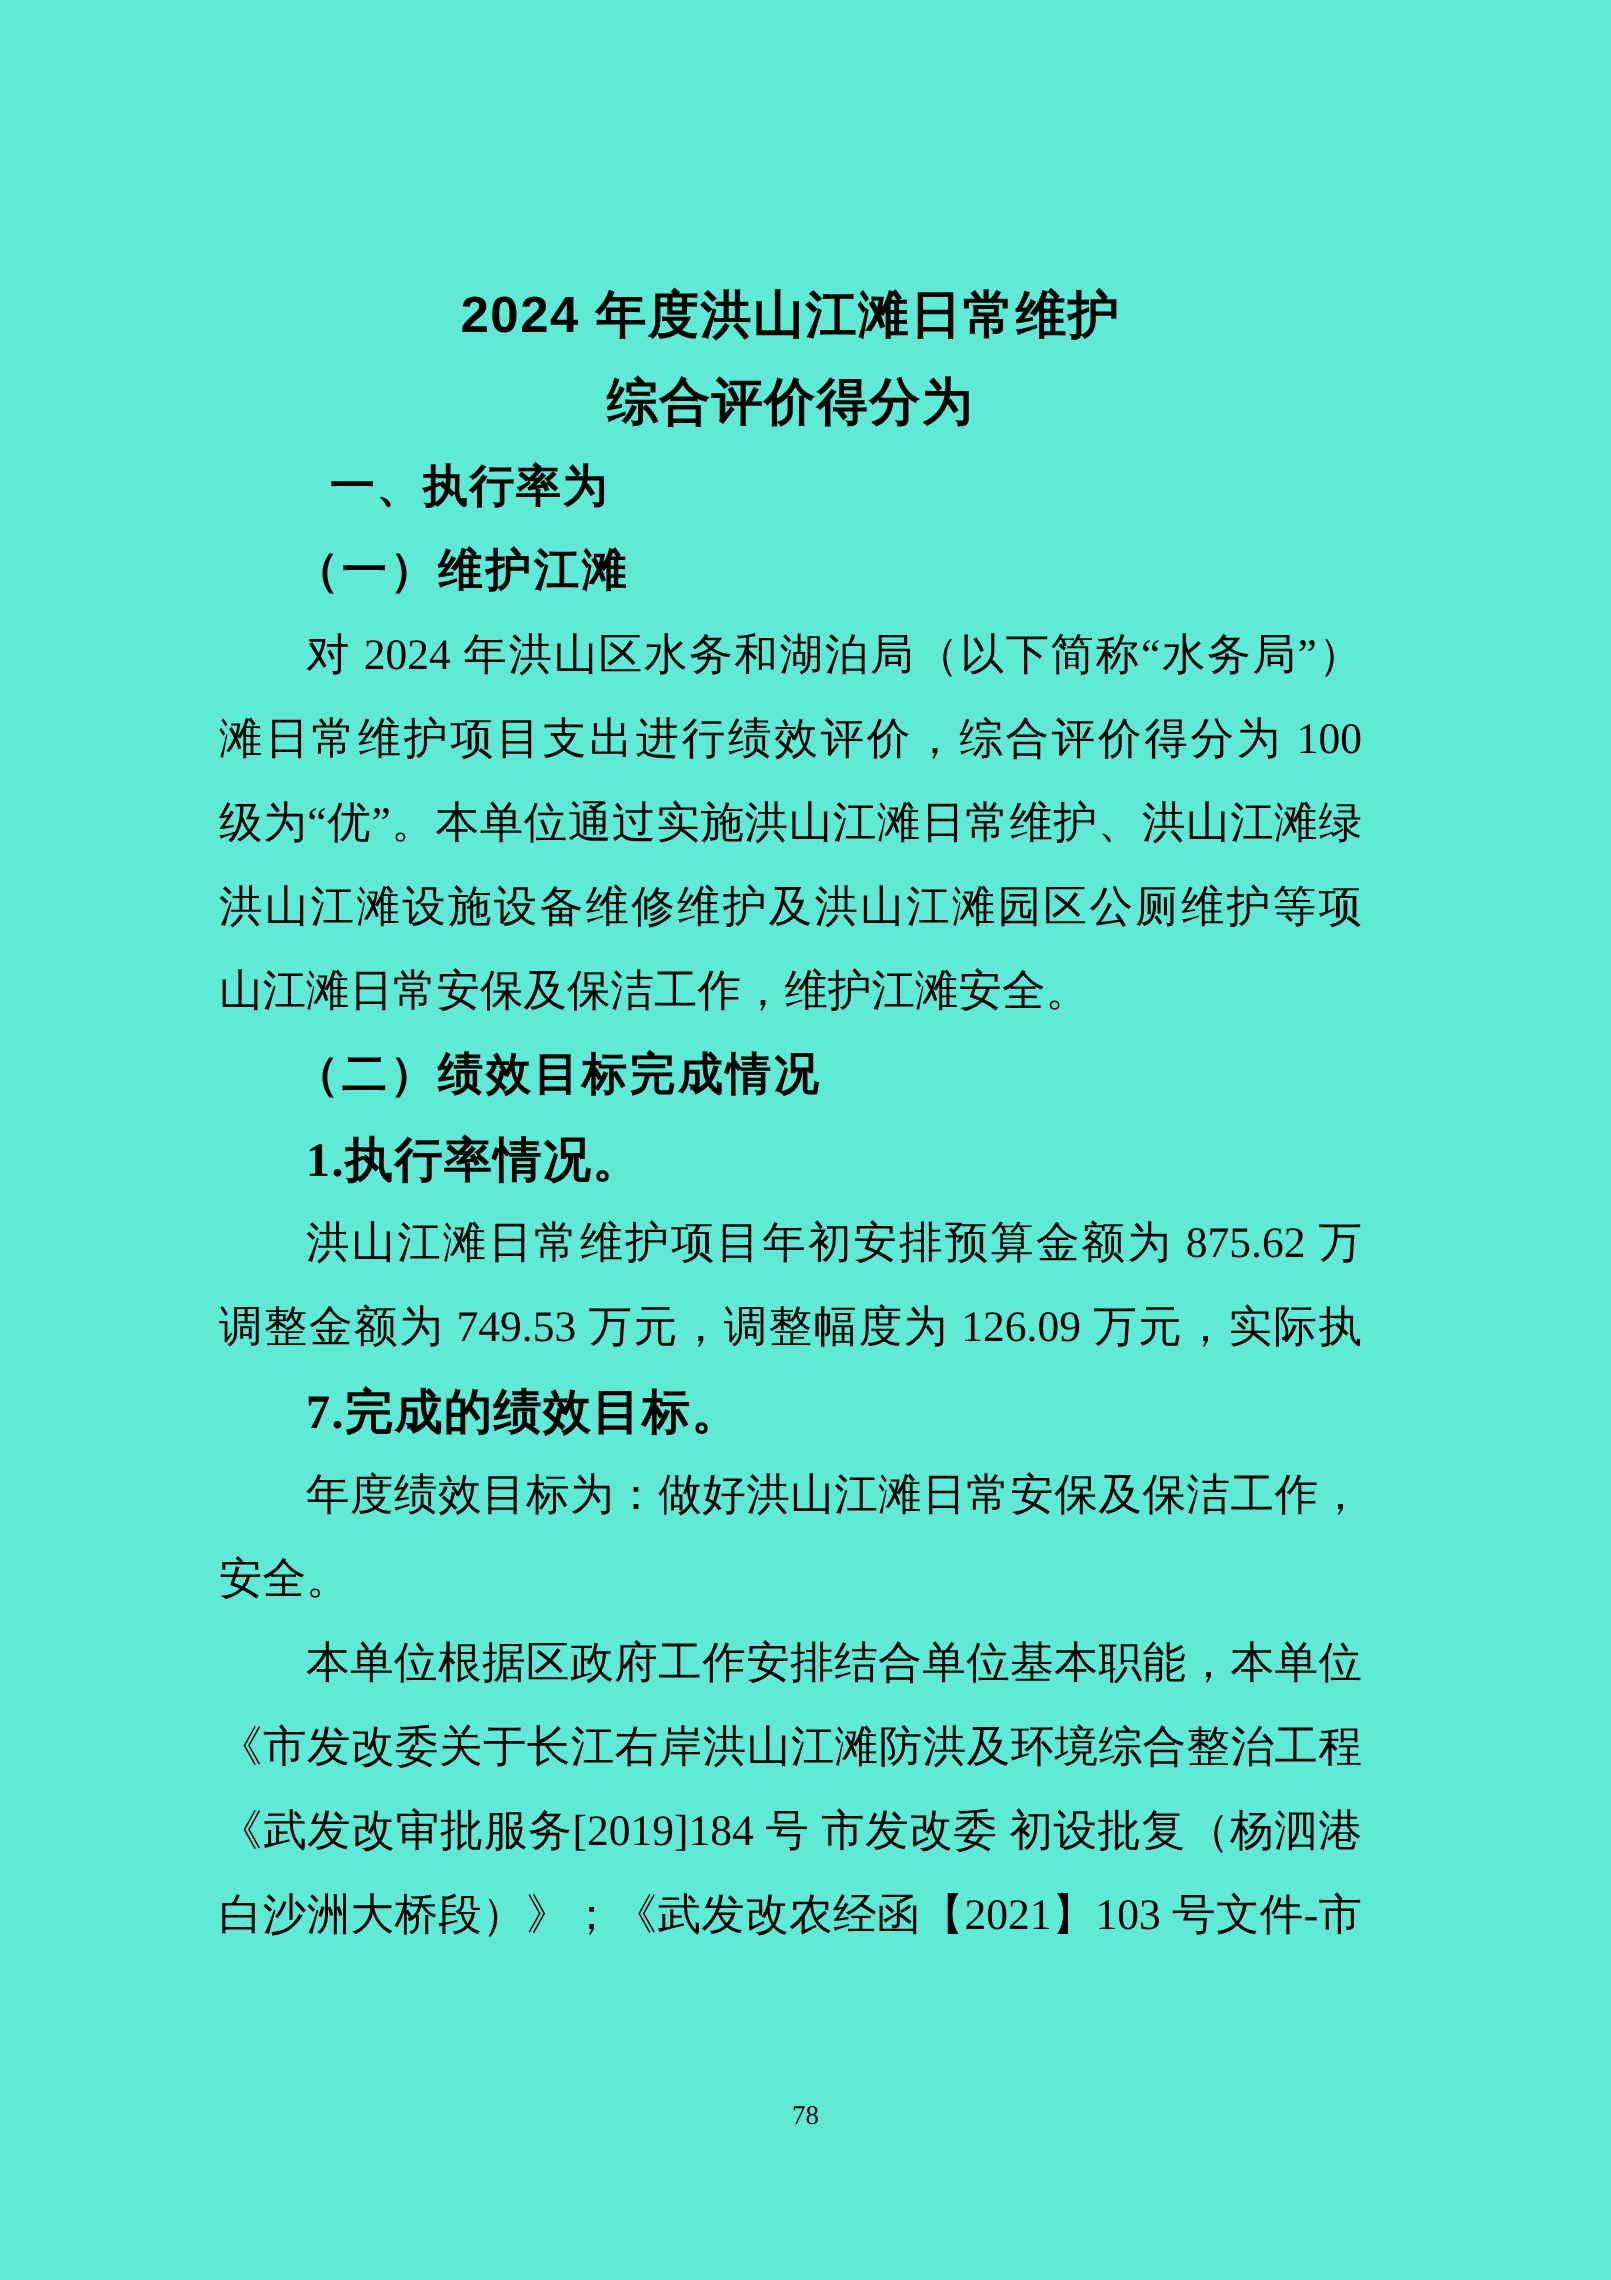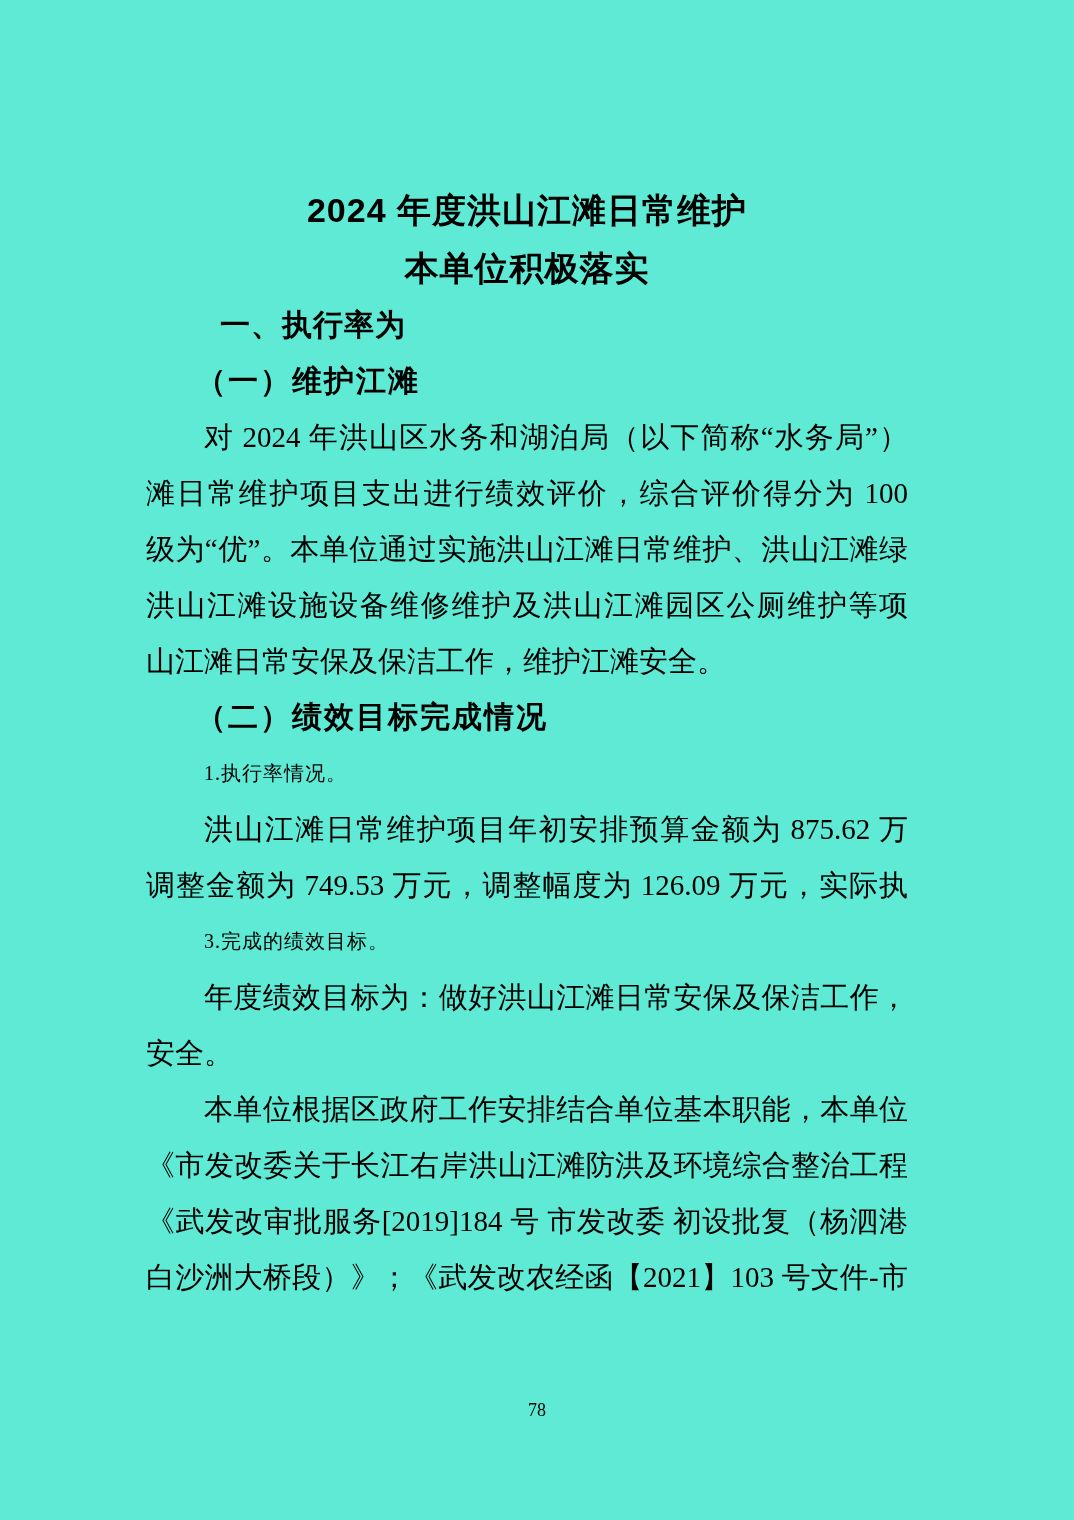--- a/index.html
+++ b/index.html
@@ -46,22 +46,22 @@
     font-weight: 700;
     font-size: 30px;
     line-height: 56px;
     height: 56px;
     padding-left: 50px;
     letter-spacing: 2px;
     white-space: nowrap;
   }
   .h3 {
     font-family: "Liberation Serif", "DejaVu Serif", serif;
-    font-weight: 400;
-    font-size: 20px;
+    font-weight: 700;
+    font-size: 32px;
     line-height: 56px;
     height: 56px;
     padding-left: 58px;
     letter-spacing: 1px;
     white-space: nowrap;
   }
   .para {
     margin: 0;
   }
   .bl {
@@ -90,21 +90,21 @@
     line-height: 24px;
   }
 </style>
 </head>
 <body>
 
 <div class="page">
   <div class="content">
 
     <div class="title-line">2024 年度洪山江滩日常维护</div>
-    <div class="title-line">本单位积极落实</div>
+    <div class="title-line">综合评价得分为</div>
 
     <div class="h1">一、执行率为</div>
 
     <div class="h2">（一）维护江滩</div>
 
     <div class="para">
       <div class="bl jl ind">对 2024 年洪山区水务和湖泊局（以下简称“水务局”）洪山江</div>
       <div class="bl jl">滩日常维护项目支出进行绩效评价，综合评价得分为 100 分，评价评</div>
       <div class="bl jl">级为“优”。本单位通过实施洪山江滩日常维护、洪山江滩绿化养护、</div>
       <div class="bl jl">洪山江滩设施设备维修维护及洪山江滩园区公厕维护等项目，做好洪</div>
@@ -113,21 +113,21 @@
 
     <div class="h2">（二）绩效目标完成情况</div>
 
     <div class="h3">1.执行率情况。</div>
 
     <div class="para">
       <div class="bl jl ind">洪山江滩日常维护项目年初安排预算金额为 875.62 万元，预算</div>
       <div class="bl jl">调整金额为 749.53 万元，调整幅度为 126.09 万元，实际执行金额为</div>
     </div>
 
-    <div class="h3">3.完成的绩效目标。</div>
+    <div class="h3">7.完成的绩效目标。</div>
 
     <div class="para">
       <div class="bl jl ind">年度绩效目标为：做好洪山江滩日常安保及保洁工作，维护江滩</div>
       <div class="bl">安全。</div>
     </div>
 
     <div class="para">
       <div class="bl jl ind">本单位根据区政府工作安排结合单位基本职能，本单位积极落实</div>
       <div class="bl jl">《市发改委关于长江右岸洪山江滩防洪及环境综合整治工程的函》、</div>
       <div class="bl jl">《武发改审批服务[2019]184 号 市发改委 初设批复（杨泗港大桥至</div>

